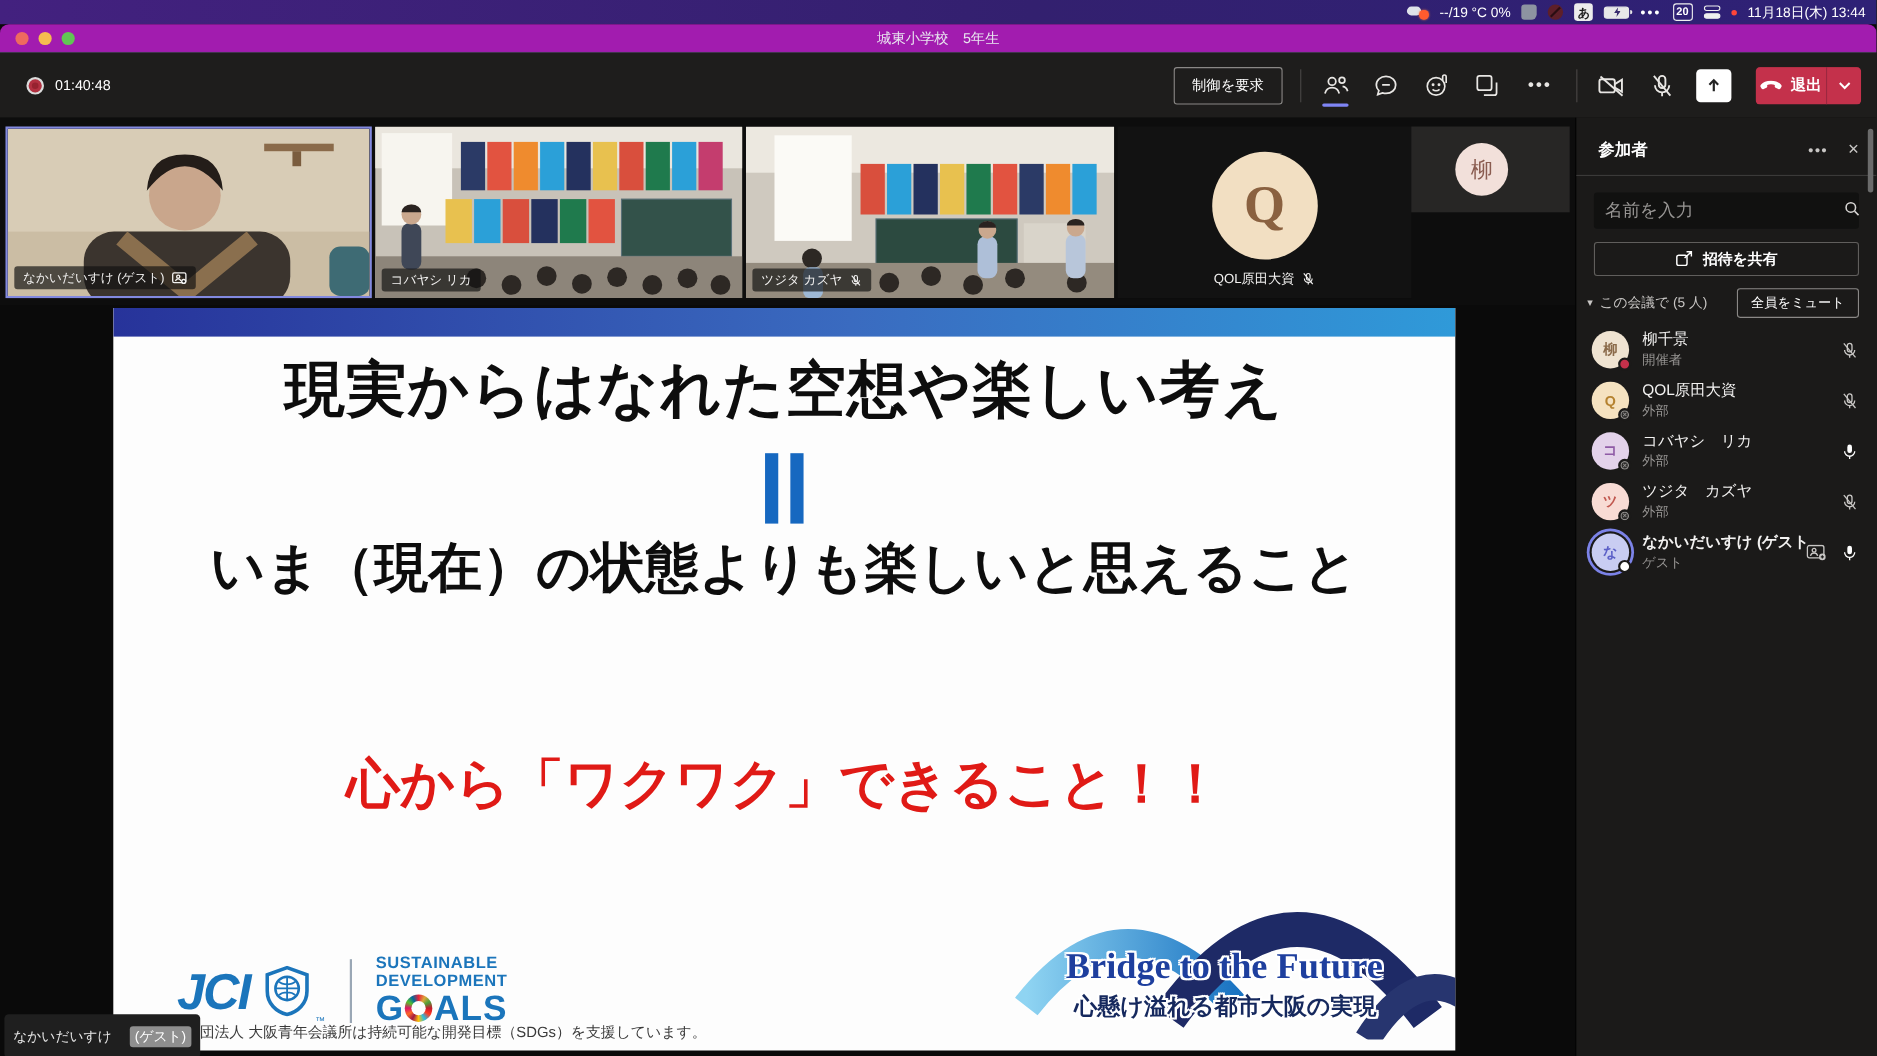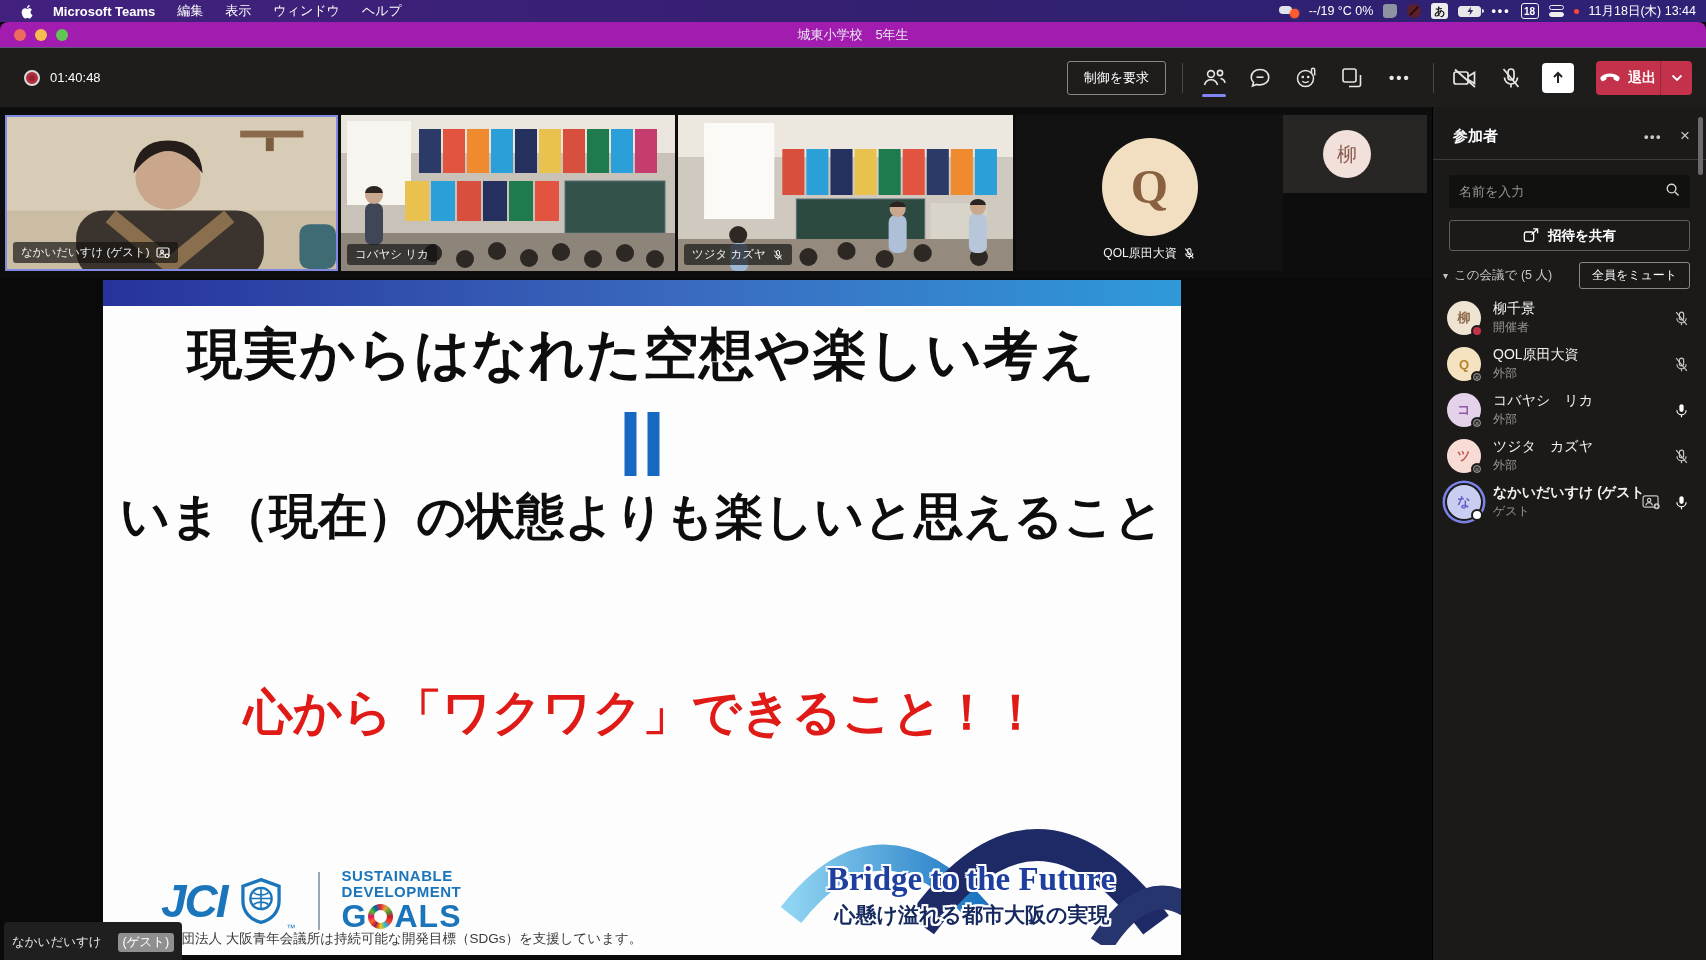--- a/index.html
+++ b/index.html
@@ -79,21 +79,21 @@
   .big-avatar { position:absolute; left:50%; top:46%; transform:translate(-50%,-50%);
     width:96px; height:98px; border-radius:50%; background:#f2dfc2; color:#8a6140;
     font-family:"Liberation Serif","DejaVu Serif",serif; font-size:48px; font-weight:700;
     display:flex; align-items:center; justify-content:center; }
   .small-avatar { position:absolute; left:40px; top:50%; transform:translateY(-50%);
     width:48px; height:48px; border-radius:50%; background:#f2e0da; color:#8a5c50;
     font-size:20px; display:flex; align-items:center; justify-content:center; }
 
   
   .stage { position:absolute; left:0; top:278px; width:1432px; height:682px; background:#0a0a0a; }
-  .slide { position:absolute; left:103px; top:2px; width:1078px; height:675px; background:#fdfdfd; overflow:hidden; }
+  .slide { position:absolute; left:103px; top:2px; width:1220px; height:675px; background:#fdfdfd; overflow:hidden; }
   .slide-bar { position:absolute; left:0; top:0; width:100%; height:26px;
     background:linear-gradient(90deg,#27339a,#3a6bc0 55%,#2f9ad9); }
   .s-title { position:absolute; left:0; top:38px; width:100%; text-align:center;
     font-size:55px; font-weight:900; color:#0d0d0d; letter-spacing:1px; }
   .s-eq { position:absolute; left:50%; top:132px; transform:translateX(-50%); width:35px; height:64px; }
   .s-eq i { position:absolute; top:0; width:12px; height:64px; background:#1668c0; }
   .s-eq i:first-child{ left:0; } .s-eq i:last-child{ right:0; }
   .s-line2 { position:absolute; left:0; top:204px; width:100%; text-align:center;
     font-size:49px; font-weight:900; color:#0d0d0d; }
   .s-conn { position:absolute; left:0; top:312px; width:100%; text-align:center;
@@ -127,21 +127,21 @@
   
   .panel { position:absolute; left:1432px; top:107px; width:274px; height:853px; background:#1b1a19; border-left:1px solid #000; }
   .p-head { position:absolute; left:20px; right:16px; top:14px; height:30px; display:flex; align-items:center; }
   .p-title { color:#fff; font-size:15px; font-weight:700; flex:1; }
   .p-more { color:#c8c6c4; font-size:13px; letter-spacing:1.5px; font-weight:700; margin-right:18px; }
   .p-close { color:#c8c6c4; font-size:17px; }
   .p-divider { position:absolute; left:0; right:0; top:52px; height:1px; background:#3b3a39; }
   .p-search { position:absolute; left:16px; right:16px; top:68px; height:33px; background:#111110; border-radius:3px;
     display:flex; align-items:center; }
   .p-search input { flex:1; background:transparent; border:none; outline:none; color:#8b5cf6;
-    font-size:13px; padding:0 10px; font-family:Liberation Sans, sans-serif; }
+    font-size:16px; padding:0 10px; font-family:Liberation Sans, sans-serif; }
   .p-search input::placeholder { color:#979593; }
   .p-search .mag { margin-right:10px; color:#d6d4d2; }
   .p-invite { position:absolute; left:16px; right:16px; top:113px; height:31px; background:#1b1a19;
     border:1px solid #605e5c; border-radius:3px; color:#fff; font-size:13.5px; font-weight:700;
     display:flex; align-items:center; justify-content:center; gap:9px; font-family:inherit; }
   .p-section { position:absolute; left:10px; right:16px; top:155px; height:26px; display:flex; align-items:center; }
   .p-caret { color:#c8c6c4; font-size:10px; margin-right:6px; }
   .p-sec-label { color:#c8c6c4; font-size:12.5px; flex:1; }
   .p-muteall { border:1px solid #8a8886; border-radius:3px; background:transparent; color:#fff;
     font-size:12px; padding:4px 12px; font-family:inherit; }
@@ -164,46 +164,34 @@
   .p-role { color:#979593; font-size:12px; margin-top:1px; }
   .p-icons { display:flex; align-items:center; gap:12px; color:#c8c6c4; }
   .p-scroll { position:absolute; right:3px; top:10px; width:5px; height:58px; background:#6b6b6b; border-radius:3px; }
 </style>
 </head>
 <body>
 
 <div class="app">
 
   <div class="menubar">
-    <div class="mb-left">
-      <span class="mb-apple">
-        <svg viewBox="0 0 16 16" width="15" height="15">
-            <path fill="#fff" d="M11.2 8.6c0-1.7 1.4-2.5 1.5-2.6-.8-1.2-2-1.3-2.5-1.4-1-.1-2 .6-2.5.6S6.3 4.6 5.4 4.6C4.2 4.7 3 5.4 2.4 6.5c-1.3 2.2-.3 5.4.9 7.2.6.9 1.3 1.9 2.2 1.8.9 0 1.2-.6 2.3-.6s1.4.6 2.3.6 1.6-.9 2.2-1.7c.7-1 1-2 1-2.1-.1 0-2.1-.8-2.1-3.1zM9.6 3.3c.5-.6.8-1.4.7-2.3-.7 0-1.6.5-2.1 1.1-.5.5-.9 1.4-.8 2.2.9.1 1.7-.4 2.2-1z"></path>
-          </svg>
-      </span>
-      <span class="mb-app">Microsoft Teams</span>
-      <span class="mb-item">編集</span>
-      <span class="mb-item">表示</span>
-      <span class="mb-item">ウィンドウ</span>
-      <span class="mb-item">ヘルプ</span>
-    </div>
     <div class="mb-right">
       <span class="w-icon">
           <i class="cloud"></i>
           <i class="sun"></i>
         </span>
       <span>--/19 °C 0%</span>
       <span class="ev-icon"></span>
       <span class="dnd-icon"></span>
       <span class="ime-badge">あ</span>
       <span class="batt">
           <i class="bolt"></i>
         </span>
       <span class="mb-dots">•••</span>
-      <span class="cal-badge">18</span>
+      <span class="cal-badge">20</span>
       <span class="cc-icon">
           <i></i>
           <i></i>
         </span>
       <span class="red-dot"></span>
       <span>11月18日(木) 13:44</span>
     </div>
   </div>
 
   <div class="titlebar">

